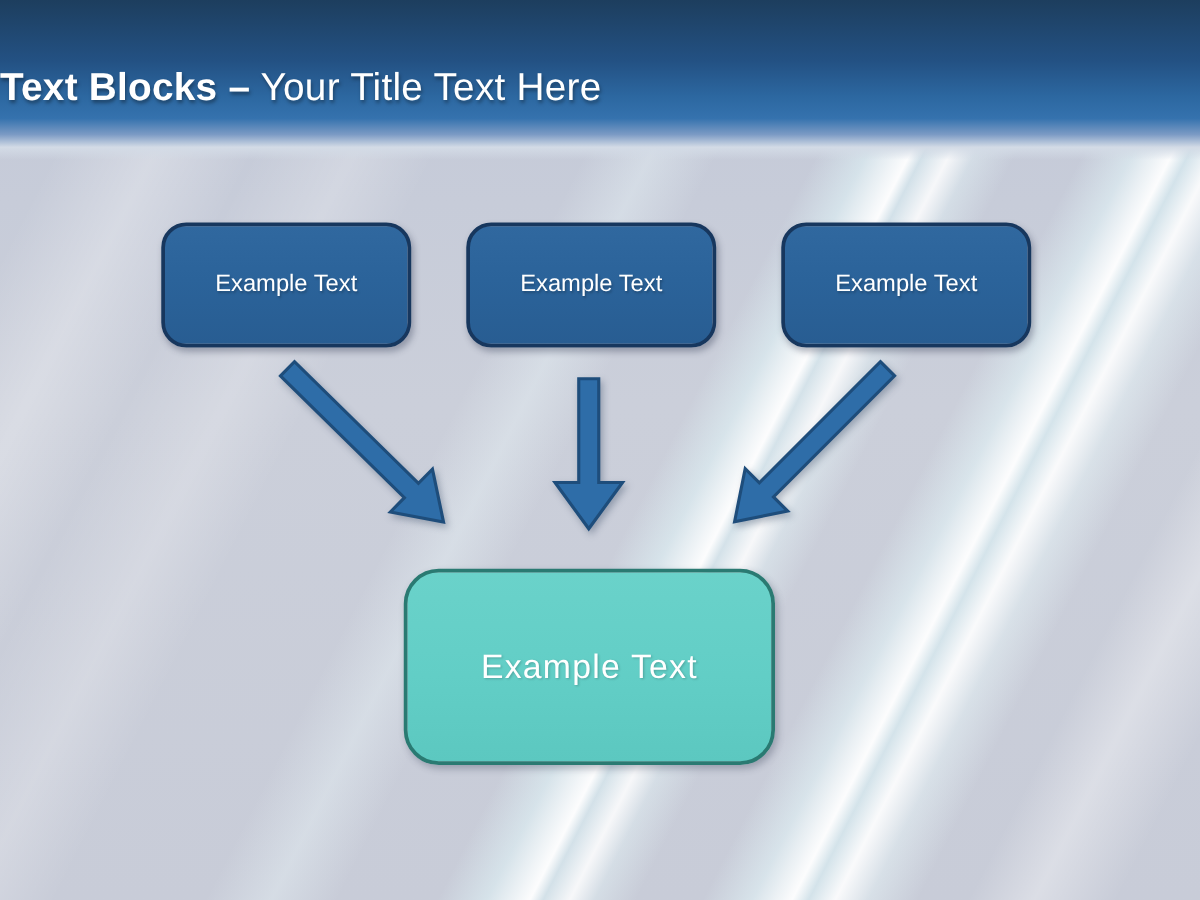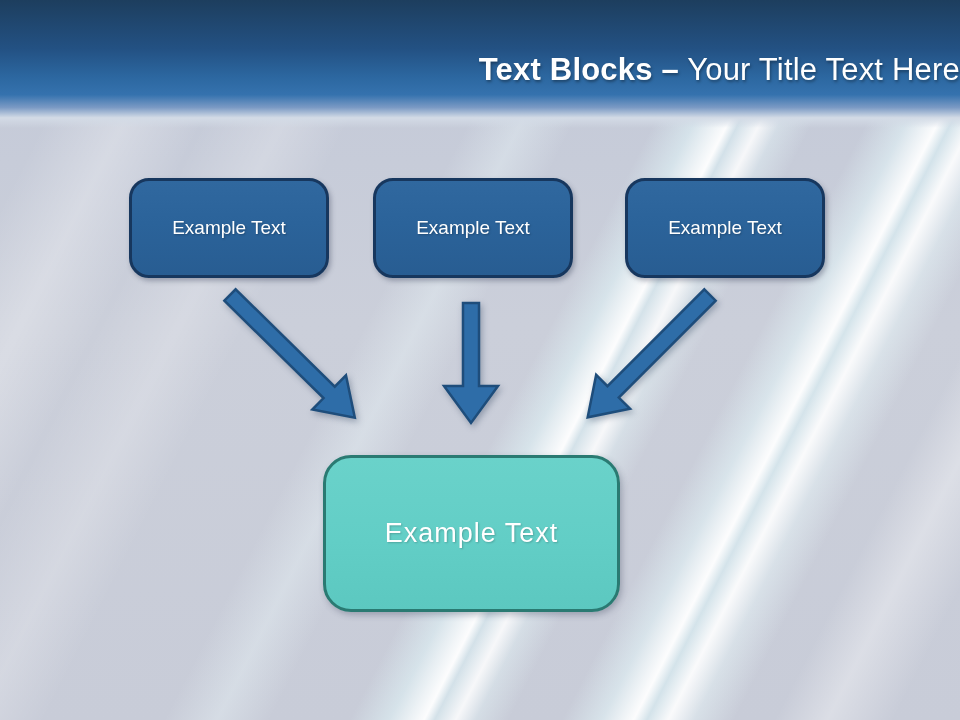--- a/index.html
+++ b/index.html
@@ -17,21 +17,21 @@
       linear-gradient(117deg, rgba(255,255,255,0) 54%, rgba(225,245,248,0.55) 57%, rgba(255,255,255,0.95) 59.6%, rgba(220,242,246,0.55) 60.4%, rgba(255,255,255,0.85) 62%, rgba(231,247,249,0.4) 63.5%, rgba(255,255,255,0) 66%),
       linear-gradient(117deg, rgba(255,255,255,0) 70%, rgba(228,246,249,0.55) 73%, rgba(255,255,255,0.95) 75.4%, rgba(219,242,246,0.6) 76.4%, rgba(255,255,255,0.9) 78%, rgba(234,248,250,0.45) 80%, rgba(255,255,255,0) 83%),
       linear-gradient(117deg, rgba(255,255,255,0) 86%, rgba(255,255,255,0.35) 90%, rgba(255,255,255,0) 95%);
   }
   
   .header{
     position:absolute;left:0;top:0;width:960px;height:128px;
     background:linear-gradient(180deg,#1d3e5e 0%,#235183 38%,#2c67a0 60%,#3572ae 74%,#7b9ac4 84%,#d3dbe6 92%,rgba(201,205,217,0) 100%);
   }
   .title{
-    position:absolute;left:0;top:52px;width:960px;text-align:right;
+    position:absolute;left:0;top:52px;width:960px;text-align:left;
     color:#ffffff;font-size:31px;letter-spacing:0.2px;
     text-shadow:1px 2px 3px rgba(0,0,0,0.35);
     white-space:pre;
   }
   .title .bold{font-weight:700;}
   .title .reg{font-weight:400;}
   
   .tblock{
     position:absolute;top:178px;width:200px;height:100px;
     background:linear-gradient(180deg,#30689f 0%,#2b639a 45%,#285d92 100%);

